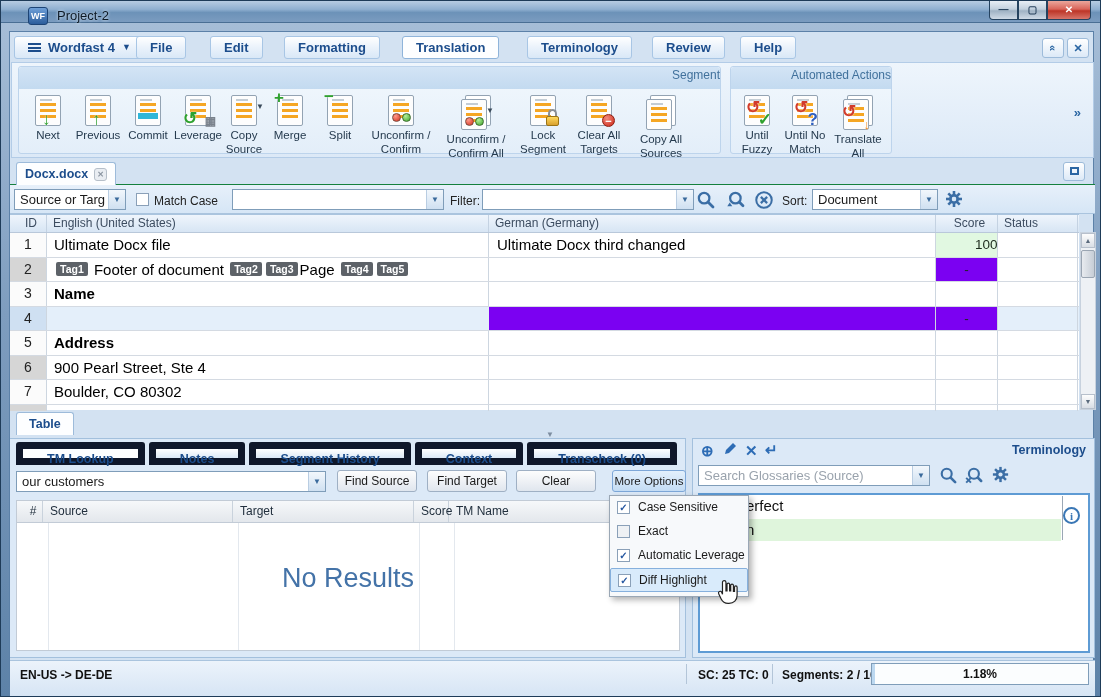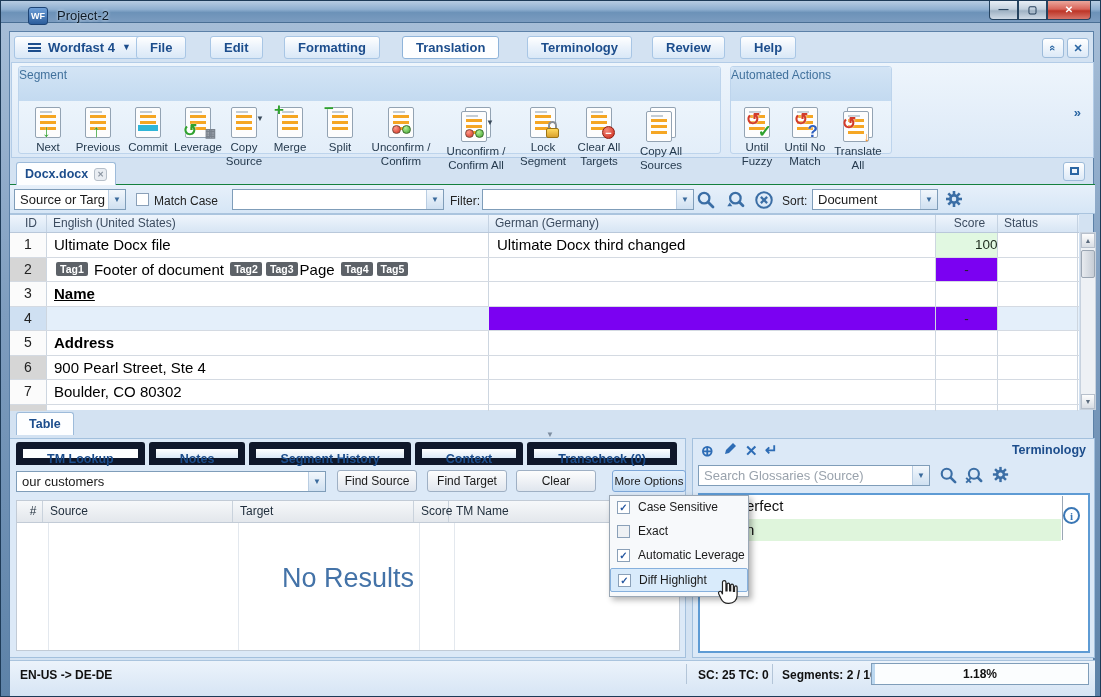--- a/index.html
+++ b/index.html
@@ -41,22 +41,22 @@
   .mb-right { position:absolute; right:4px; top:4px; display:flex; gap:3px; }
   .sqbtn { width:22px; height:20px; border:1px solid #9dbbda; border-radius:3px;
            background:linear-gradient(180deg,#ffffff,#dcE9f7); color:#2b66a3; font-weight:bold;
            font-size:11px; text-align:center; line-height:18px; }
   .chev-up { display:inline-block; transform:rotate(90deg); }
   
   .ribbon { position:absolute; left:1px; top:30px; width:1083px; height:96px;
             background:linear-gradient(180deg,#eef5fc,#dcE9f7); border:1px solid #b3cce7; }
   .rgroup { position:absolute; top:3px; height:88px; border:1px solid #bdd4ec; border-radius:3px;
             background:linear-gradient(180deg,#f2f8fd,#e3eef9); }
-  .rgroup-label { height:34px; background:linear-gradient(180deg,#d3e4f5,#c3daf0); border-radius:3px 3px 0 0;
-                  text-align:left; font-size:12px; color:#41719c; line-height:16px; }
+  .rgroup-label { height:22px; background:linear-gradient(180deg,#d3e4f5,#c3daf0); border-radius:3px 3px 0 0;
+                  text-align:right; font-size:12px; color:#41719c; line-height:16px; }
   .rbtn-row { display:flex; align-items:flex-start; padding:4px 4px 0 4px; }
   .rbtn { display:flex; flex-direction:column; align-items:center; padding:2px 3px; position:relative; }
   .rbtn .lbl { font-size:11.5px; color:#253a4e; text-align:center; line-height:1.2; margin-top:3px; }
   .ic { position:relative; width:26px; height:31px; background:#fdfdfd; border:1px solid #93a3b3;
         border-radius:2px; }
   .ic .stripes { position:absolute; left:4px; right:4px; top:7px; height:16px;
         background:repeating-linear-gradient(180deg,#f5a623 0 3px,transparent 3px 6px); }
   .ic .topline { position:absolute; left:4px; right:8px; top:3px; height:2px; background:#c3ccd4; }
   .ic.stacked { box-shadow:4px -4px 0 -1px #ffffff, 4px -4px 0 0 #93a3b3; margin-left:-4px; margin-top:4px; }
   .acc { position:absolute; font-weight:bold; }
@@ -466,21 +466,21 @@
           </div>
           <div class="grow">
             <div class="gcell idc shade" style="left: 0px; width: 37px;">2</div>
             <div class="gcell" style="left: 37px; width: 442px; padding-left: 7px;"><span class="tagb">Tag1</span><span> Footer of document </span><span class="tagb">Tag2</span><span class="tagb">Tag3</span><span>Page </span><span class="tagb">Tag4</span><span class="tagb">Tag5</span></div>
             <div class="gcell" style="left: 479px; width: 447px; padding-left: 8px;"></div>
             <div class="gcell score-txt score-purple" style="left: 926px; width: 62px;">-</div>
             <div class="gcell" style="left: 988px; width: 80px;"></div>
           </div>
           <div class="grow">
             <div class="gcell idc" style="left: 0px; width: 37px;">3</div>
-            <div class="gcell bold" style="left: 37px; width: 442px; padding-left: 7px; text-decoration: underline;"><span>Name</span></div>
+            <div class="gcell bold" style="left: 37px; width: 442px; padding-left: 7px;"><span>Name</span></div>
             <div class="gcell" style="left: 479px; width: 447px; padding-left: 8px;"></div>
             <div class="gcell score-txt" style="left: 926px; width: 62px;"></div>
             <div class="gcell" style="left: 988px; width: 80px;"></div>
           </div>
           <div class="grow sel">
             <div class="gcell idc" style="left: 0px; width: 37px;">4</div>
             <div class="gcell purple" style="left: 479px; width: 447px; padding-left: 8px;"></div>
             <div class="gcell score-txt score-purple" style="left: 926px; width: 62px;">-</div>
             <div class="gcell" style="left: 988px; width: 80px;"></div>
           </div>

